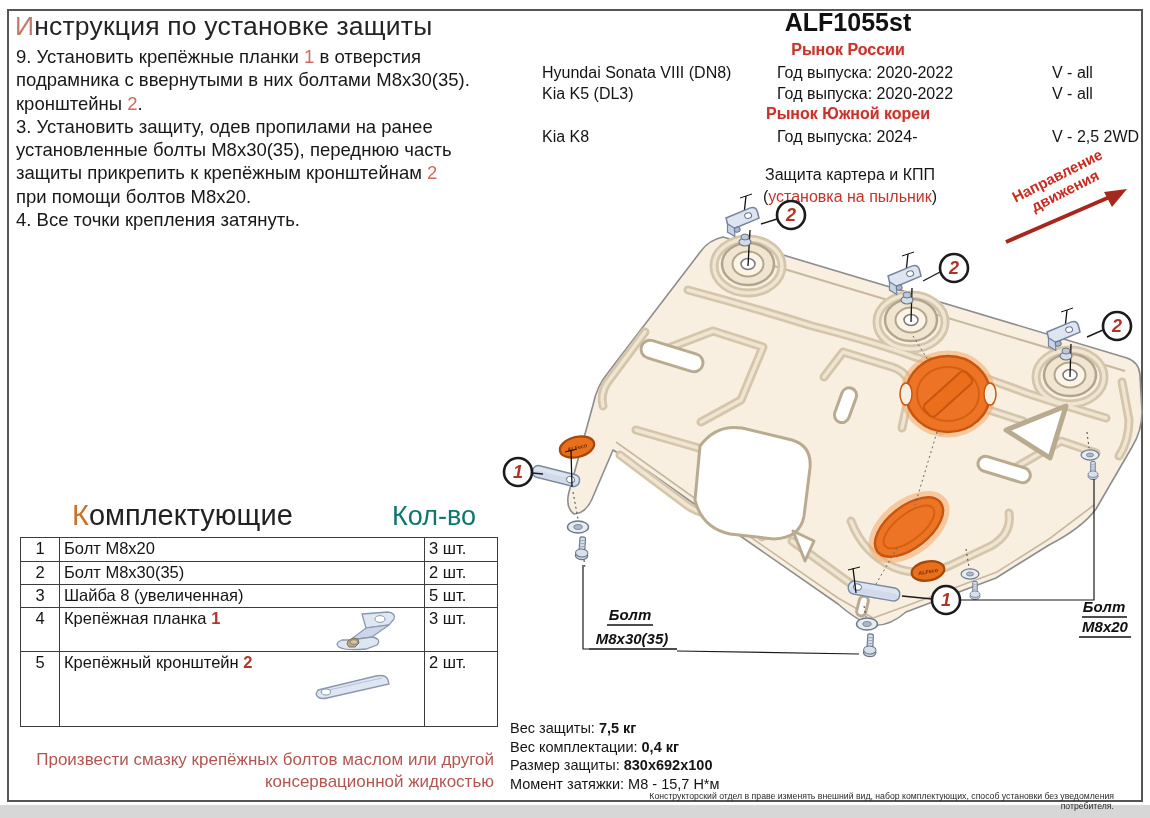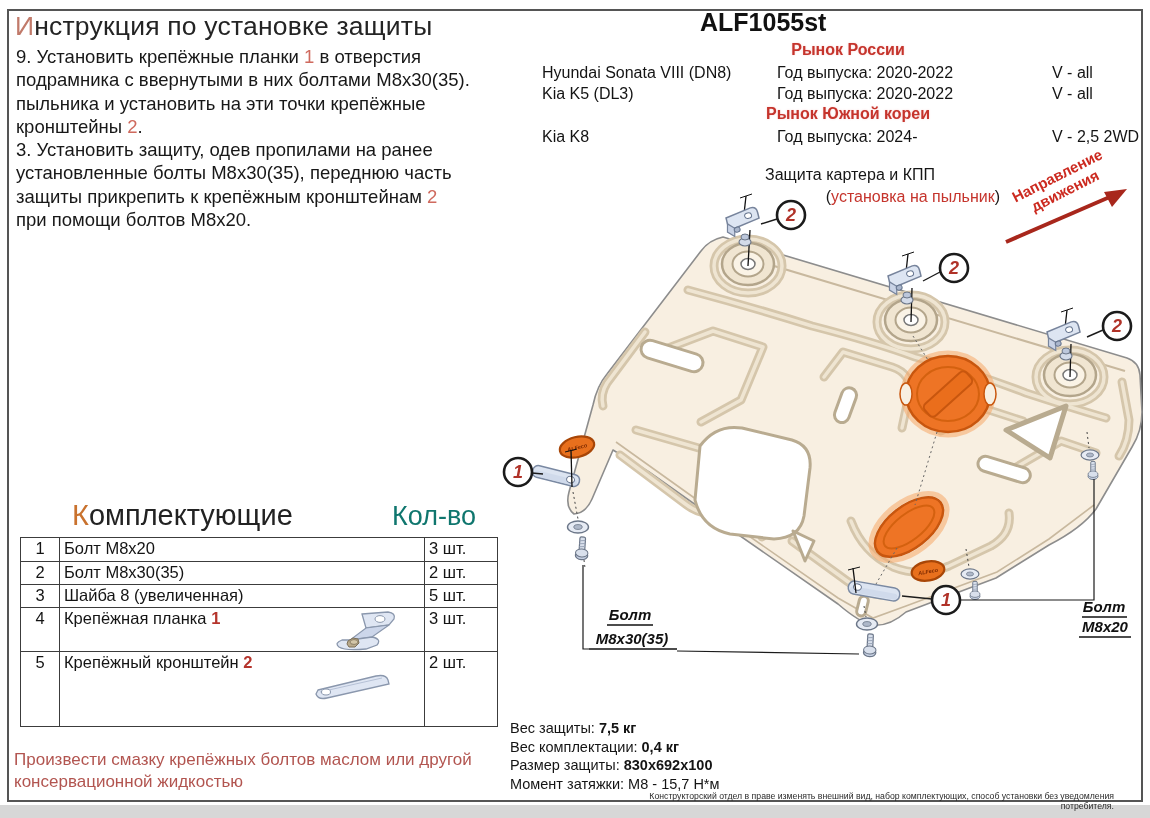--- a/index.html
+++ b/index.html
@@ -31,33 +31,33 @@
   table.parts-table td{border:1.5px solid #3c3c3c;padding:1px 4px;vertical-align:top;}
   td.num-cell{width:30px;text-align:center;}
   td.name-cell{width:356px;position:relative;}
   td.qty-cell{width:64px;padding-left:9px;}
   tr.r1 td{height:21px;} tr.r2 td{height:20px;} tr.r3 td{height:20px;}
   tr.r4 td{height:41px;} tr.r5 td{height:72px;}
   .ref-strong{color:#b5342c;font-weight:bold;}
   .part-img{position:absolute;}
 
   .warning{
-    position:absolute;left:14px;top:749px;width:480px;text-align:left;
+    position:absolute;left:14px;top:749px;width:480px;text-align:right;
     color:#b25550;font-size:17px;line-height:21.5px;
   }
 
   
-  .part-number{position:absolute;left:700px;top:8px;width:296px;font-size:25px;font-weight:bold;color:#111;}
+  .part-number{position:absolute;left:700px;top:8px;width:296px;text-align:center;font-size:25px;font-weight:bold;color:#111;}
   .market{position:absolute;left:700px;width:296px;text-align:center;font-size:16px;font-weight:bold;color:#c5342c;text-shadow:0 0 2px rgba(235,120,120,.35);}
   .market-ru{top:41px;} .market-kr{top:105px;}
   .vrow{position:absolute;left:542px;width:600px;height:20px;font-size:16px;color:#141414;white-space:nowrap;}
   .vrow .vyear{position:absolute;left:235px;} .vrow .vver{position:absolute;left:510px;text-align:right;}
   .vrow1{top:64px;} .vrow2{top:85px;} .vrow3{top:128px;}
   .product{position:absolute;left:700px;top:166px;width:300px;text-align:center;font-size:16px;color:#161616;}
-  .product-note{position:absolute;left:700px;top:188px;width:300px;text-align:right;font-size:16px;color:#161616;}
+  .product-note{position:absolute;left:700px;top:188px;width:300px;text-align:center;font-size:16px;color:#161616;}
   .product-note .red{color:#c5342c;}
 
   .direction-text{
     position:absolute;left:990px;top:166px;width:142px;text-align:center;
     font-size:15px;line-height:17px;font-weight:bold;color:#cc2a20;
     transform:rotate(-27deg);
   }
 
   
   .specs{position:absolute;left:510px;top:719px;font-size:14.5px;line-height:18.5px;color:#141414;}
@@ -73,26 +73,26 @@
 <body>
 
 <div class="page-frame"></div>
 <div class="bottom-strip"></div>
 
 <div class="doc-title"><span class="first">И</span><span>нструкция по установке защиты</span></div>
 
 <div class="instructions">
   <div class="iline"><span>9. Установить крепёжные планки </span><span class="ref">1</span><span> в отверстия</span></div>
   <div class="iline"><span>подрамника с ввернутыми в них болтами М8х30(35).</span></div>
-  <div class="iline"><span>пыльника и установить на эти точки крепёжные</span></div>
   <div class="iline"><span>кронштейны </span><span class="ref">2</span><span>.</span></div>
   <div class="iline"><span>3. Установить защиту, одев пропилами на ранее</span></div>
   <div class="iline"><span>установленные болты М8х30(35), переднюю часть</span></div>
   <div class="iline"><span>защиты прикрепить к крепёжным кронштейнам </span><span class="ref">2</span></div>
   <div class="iline"><span>при помощи болтов М8х20.</span></div>
+  <div class="iline"><span>4. Все точки крепления затянуть.</span></div>
 </div>
 
 <div class="parts-title"><span class="first">К</span><span>омплектующие</span></div>
 <div class="qty-title">Кол-во</div>
 
 <table class="parts-table">
   <tbody>
       <tr class="r1">
     <td class="num-cell">1</td>
     <td class="name-cell">Болт М8х20</td>

